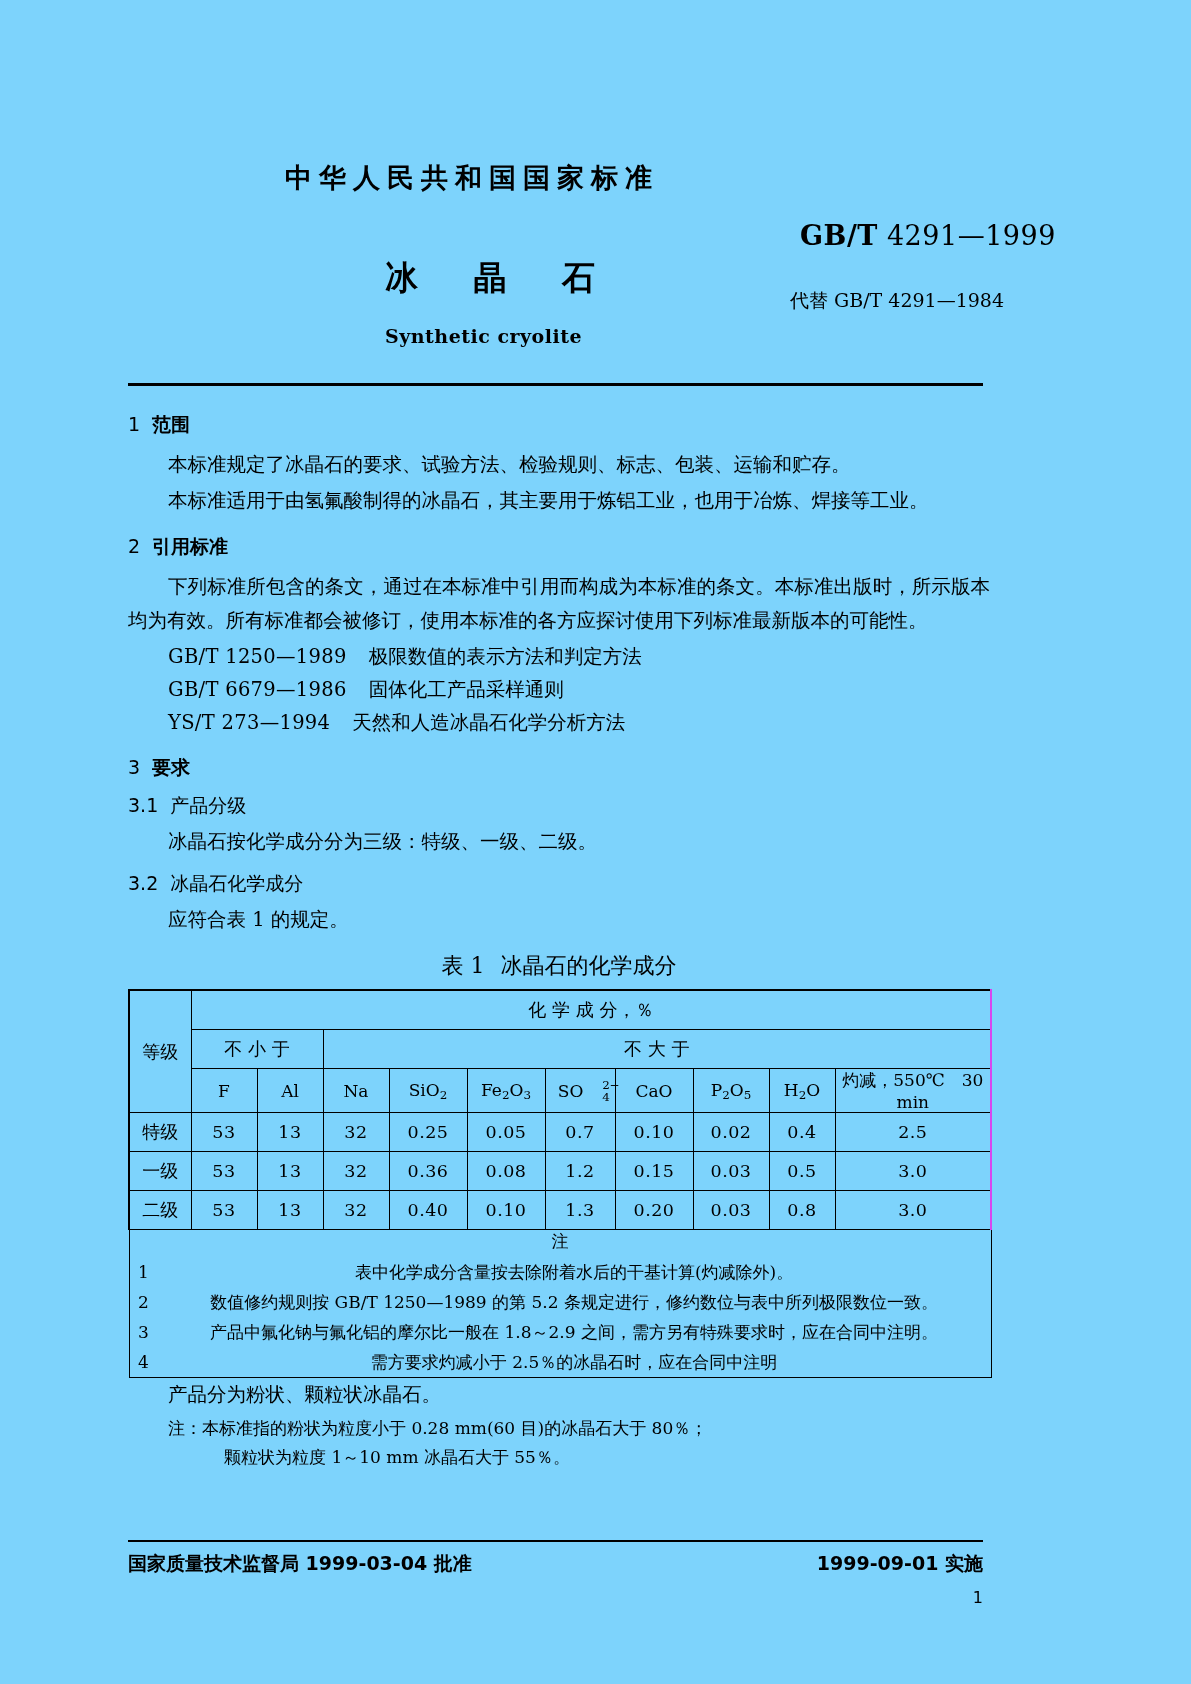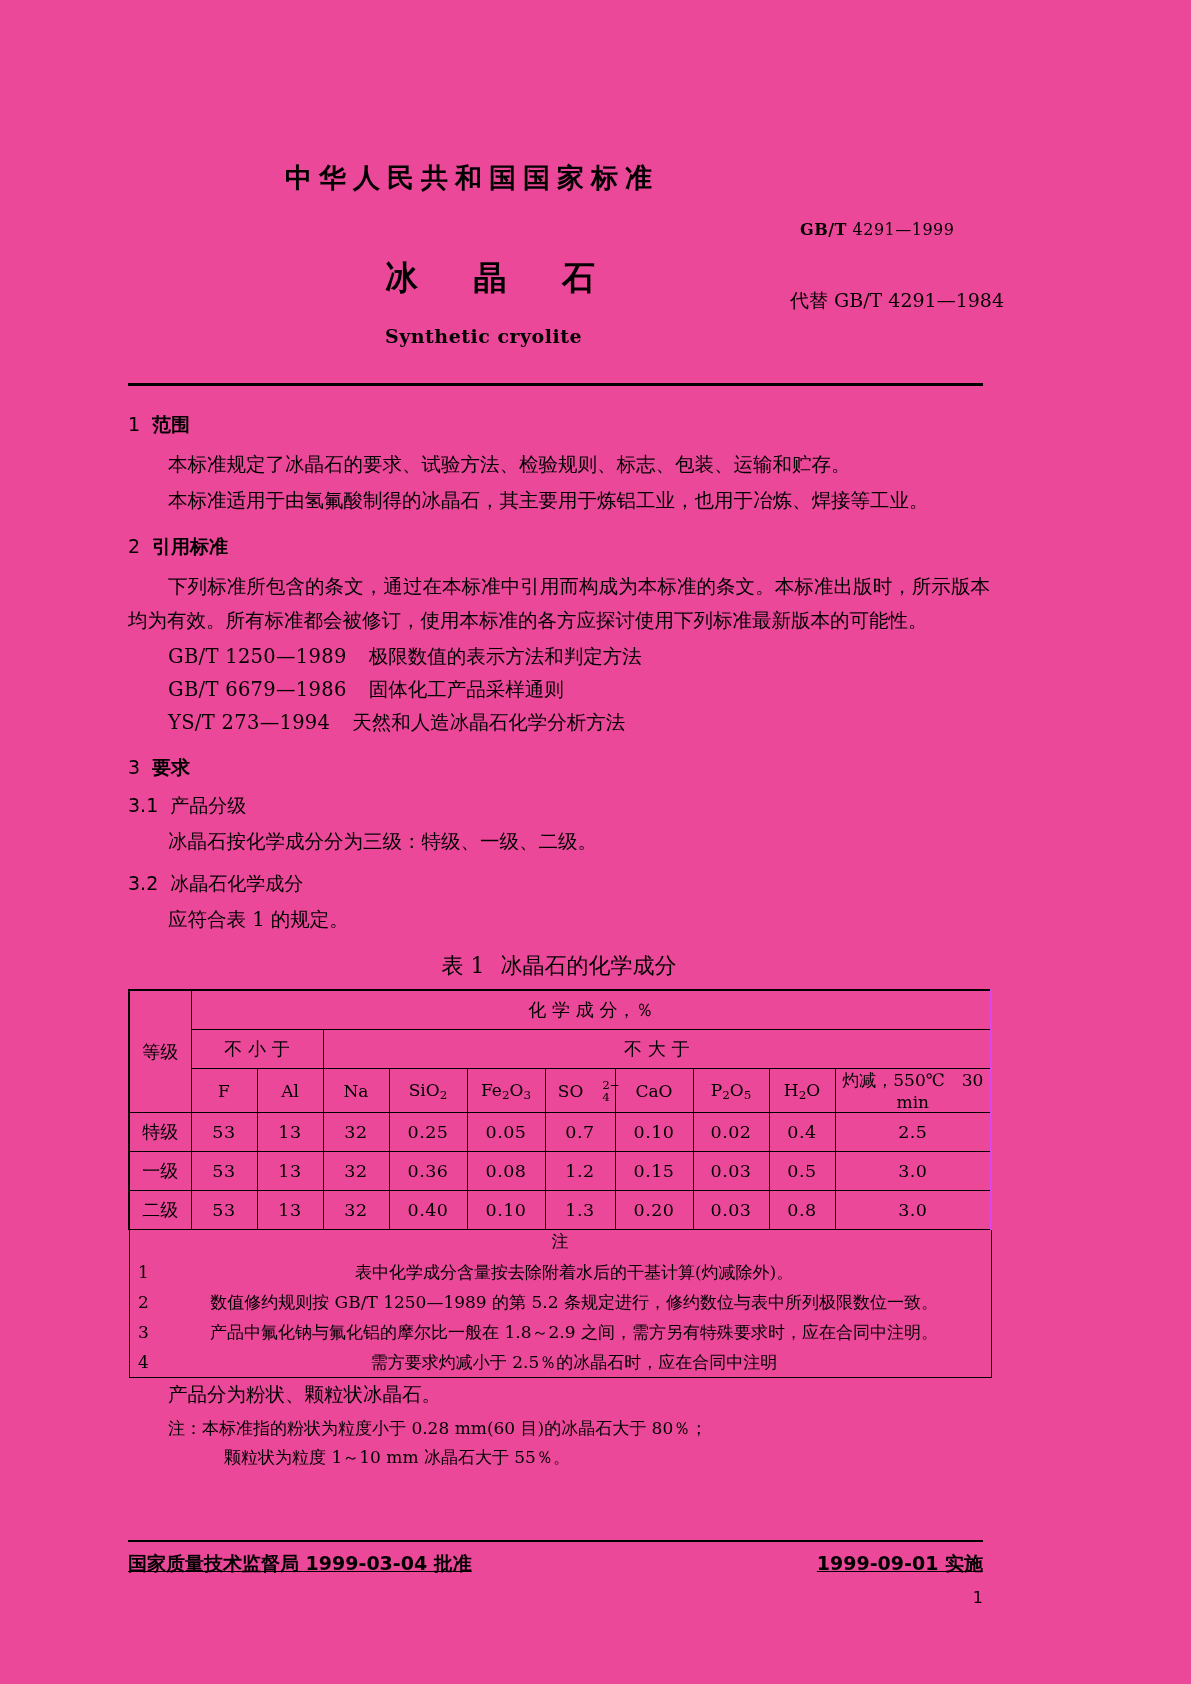--- a/index.html
+++ b/index.html
@@ -10,21 +10,21 @@
   }
   body {
     font-family: "DejaVu Serif", "Liberation Serif", serif;
     color: #000000;
   }
   .page {
     position: relative;
     width: 1191px;
     height: 1684px;
     margin: 0 auto;
-    background: #ec4899;
+    background: #7dd3fc;
     box-sizing: border-box;
     overflow: hidden;
   }
 
   
   .hdr {
     position: absolute;
     left: 0; right: 0;
     top: 160px;
   }
@@ -34,21 +34,21 @@
     font-family: "DejaVu Sans", "Liberation Sans", sans-serif;
     font-size: 27px;
     font-weight: 600;
     letter-spacing: 7px;
     color: #000;
   }
   .hdr-code {
     position: absolute;
     left: 800px;
     top: 60px;
-    font-size: 16px;
+    font-size: 27px;
     letter-spacing: .5px;
     white-space: nowrap;
   }
   .hdr-code b { font-family: "DejaVu Serif","Liberation Serif",serif; font-weight: 700; }
   .hdr-title {
     margin-top: 60px;
     margin-left: 385px;
     font-family: "DejaVu Sans", "Liberation Sans", sans-serif;
     font-size: 33px;
     font-weight: 600;
@@ -190,21 +190,20 @@
   .foot {
     position: absolute;
     left: 128px;
     width: 855px;
     top: 1551px;
     font-family: "DejaVu Sans", "Liberation Sans", sans-serif;
     font-size: 19px;
     font-weight: 700;
     display: flex;
     justify-content: space-between;
-    text-decoration: underline;
   }
   .foot .l, .foot .r { white-space: nowrap; }
   .pageno {
     position: absolute;
     left: 128px;
     width: 855px;
     top: 1588px;
     text-align: right;
     font-size: 16px;
     font-family: "DejaVu Sans", "Liberation Sans", sans-serif;

